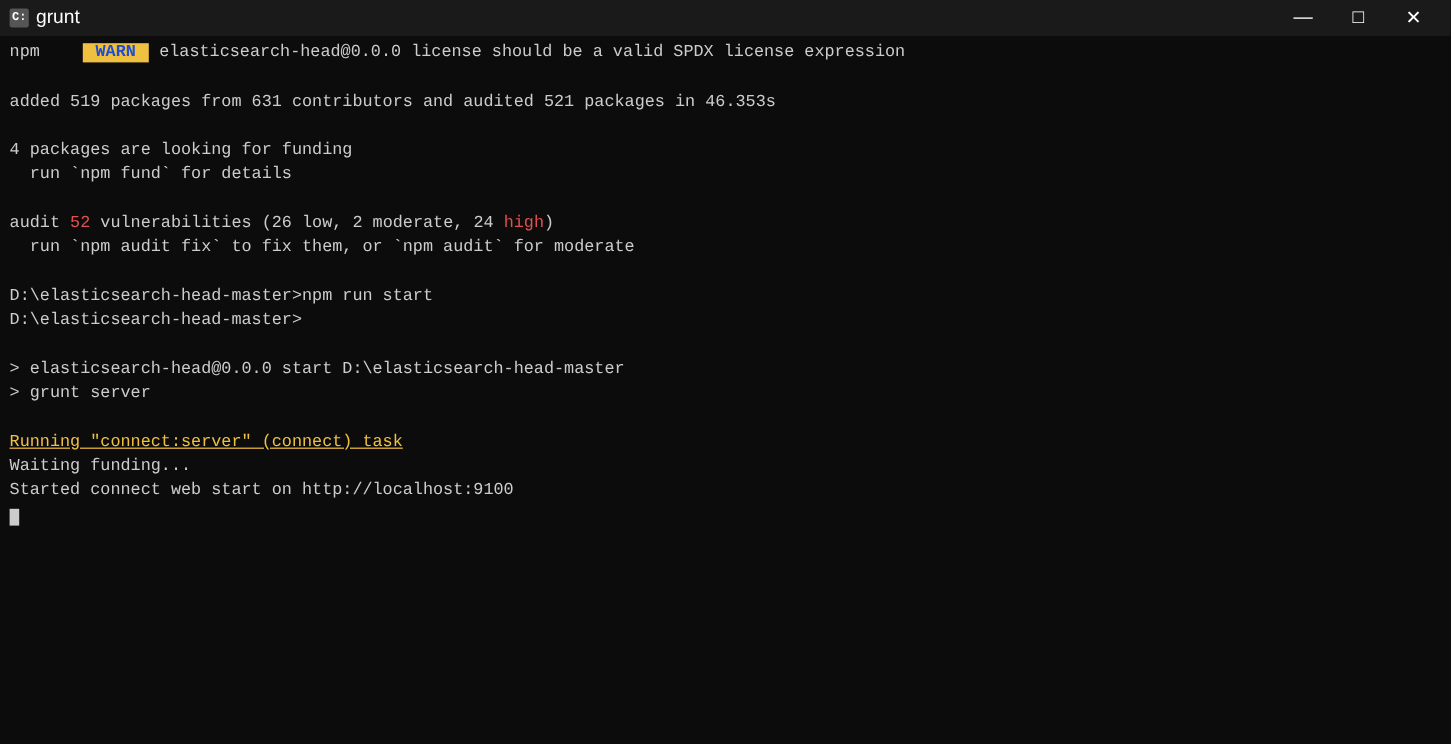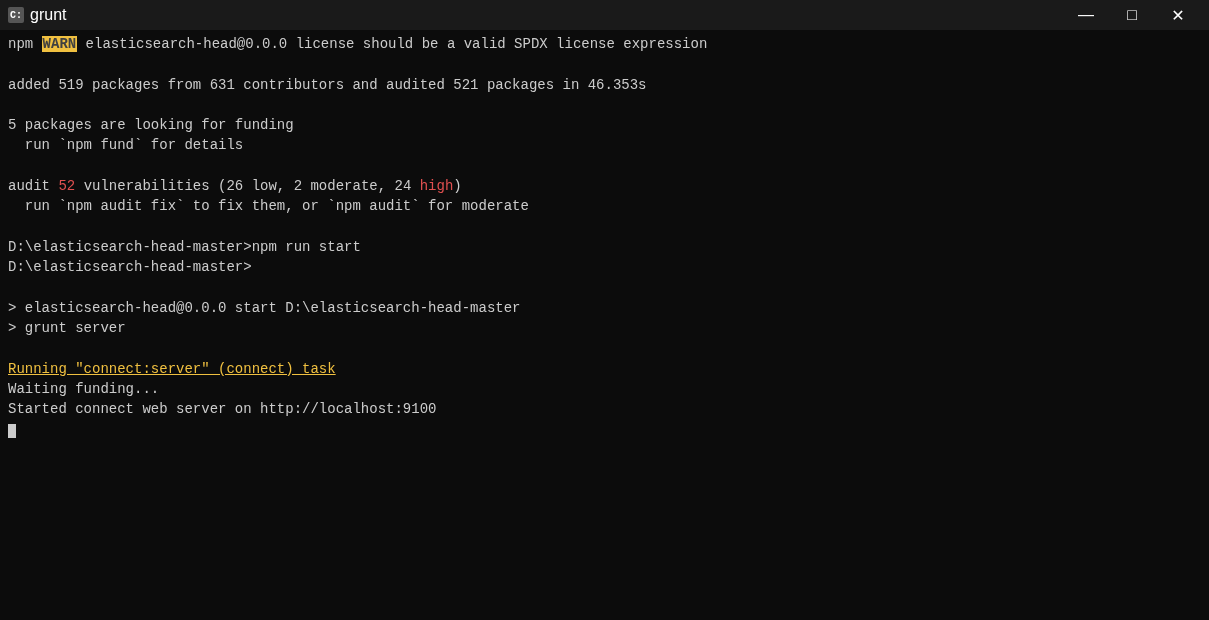--- a/index.html
+++ b/index.html
@@ -90,23 +90,24 @@
 
     .line {
       white-space: pre;
       line-height: 1.45;
     }
 
     .text-white { color: #cccccc; }
     .text-red { color: #e05050; }
     .warn-badge {
       background: #f0c040;
-      color: #404040;
+      color: #1d4ed8;
       font-weight: bold;
-      padding: 0 1px;
+      padding: 0 11px;
+      margin-left: 27px;
     }
 
     .cursor {
       display: inline-block;
       width: 8px;
       height: 14px;
       background: #cccccc;
       vertical-align: text-bottom;
     }
   </style>
@@ -129,21 +130,21 @@
   <div class="terminal-body">
 
     <div class="line"><span class="text-white">npm </span><span class="warn-badge">WARN</span><span class="text-white"> elasticsearch-head@0.0.0 license should be a valid SPDX license expression</span></div>
 
     <div class="line">&nbsp;</div>
 
     <div class="line"><span class="text-white">added 519 packages from 631 contributors and audited 521 packages in 46.353s</span></div>
 
     <div class="line">&nbsp;</div>
 
-    <div class="line"><span class="text-white">5 packages are looking for funding</span></div>
+    <div class="line"><span class="text-white">4 packages are looking for funding</span></div>
 
     <div class="line"><span class="text-white">  run `npm fund` for details</span></div>
 
     <div class="line">&nbsp;</div>
 
     <div class="line"><span class="text-white">audit </span><span class="text-red">52</span><span class="text-white"> vulnerabilities (26 low, 2 moderate, 24 </span><span class="text-red">high</span><span class="text-white">)</span></div>
 
     <div class="line"><span class="text-white">  run `npm audit fix` to fix them, or `npm audit` for moderate</span></div>
 
     <div class="line">&nbsp;</div>
@@ -157,17 +158,17 @@
     <div class="line"><span class="text-white">&gt; elasticsearch-head@0.0.0 start D:\elasticsearch-head-master</span></div>
 
     <div class="line"><span class="text-white">&gt; grunt server</span></div>
 
     <div class="line">&nbsp;</div>
 
     <div class="line"><span style="color:#f0c040; text-decoration:underline;">Running "connect:server" (connect) task</span></div>
 
     <div class="line"><span class="text-white">Waiting funding...</span></div>
 
-    <div class="line"><span class="text-white">Started connect web server on http://localhost:9100</span></div>
+    <div class="line"><span class="text-white">Started connect web start on http://localhost:9100</span></div>
 
     <div class="line"><span class="cursor"></span></div>
   </div>
 </div>
 
 </body></html>

